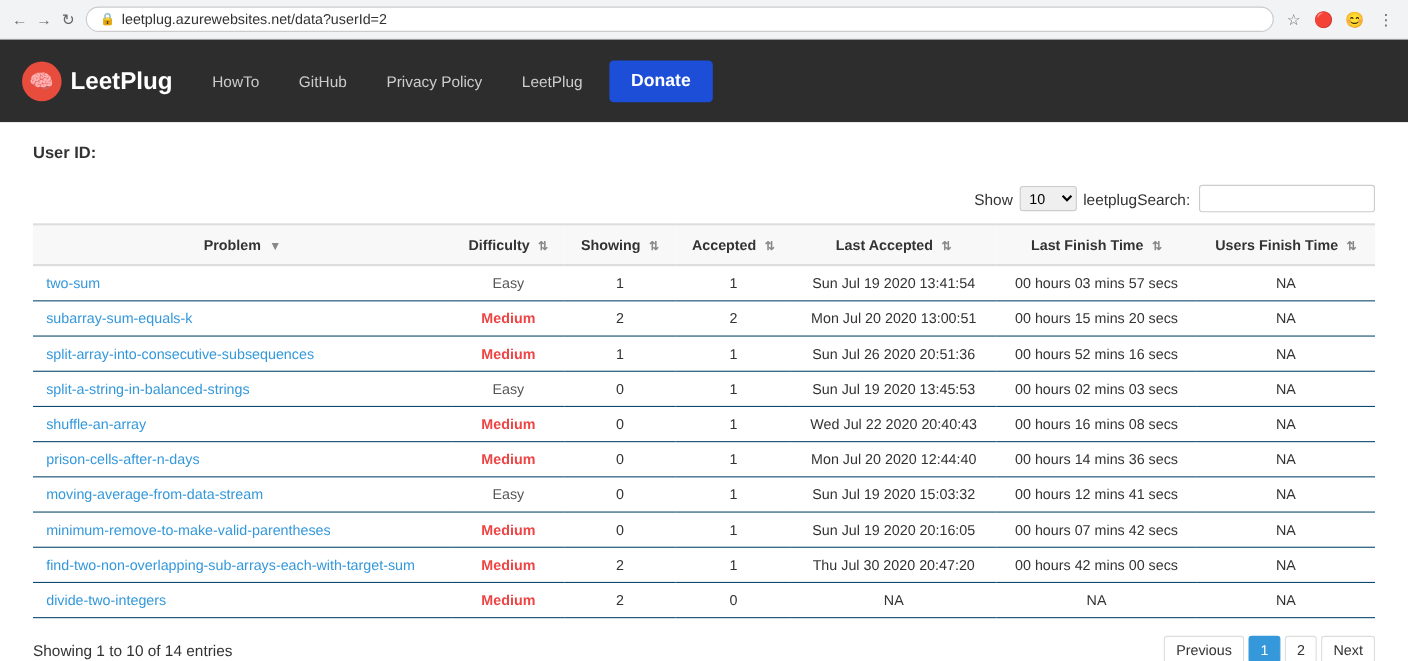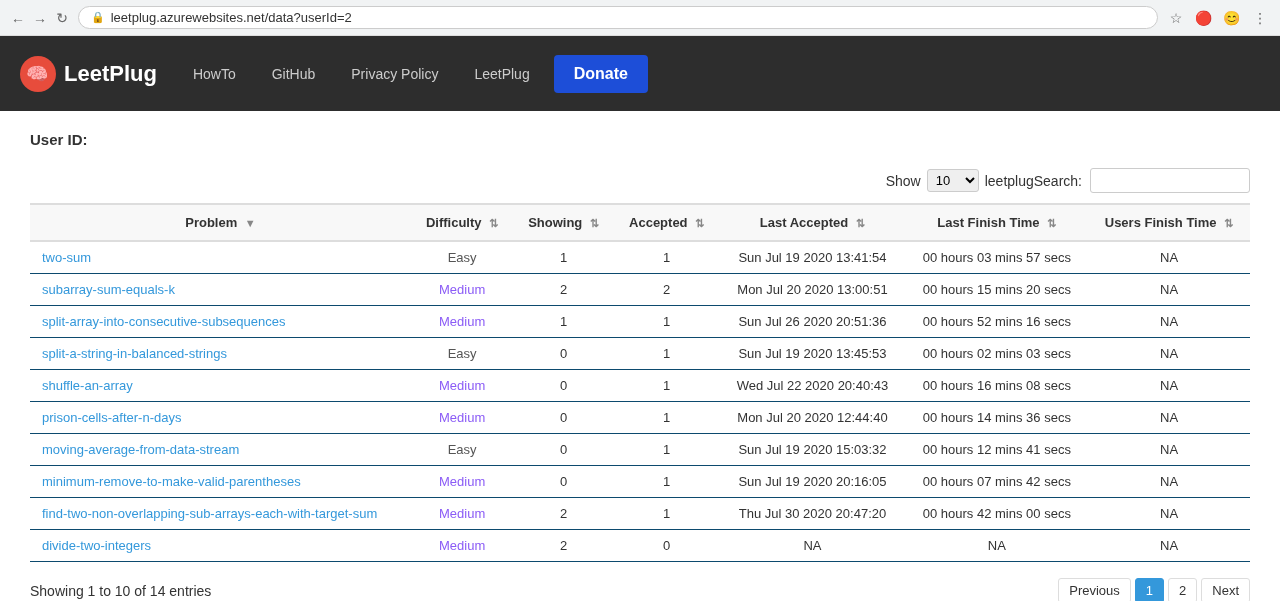--- a/index.html
+++ b/index.html
@@ -137,21 +137,21 @@
       font-weight: bold;
       white-space: nowrap;
       position: relative;
     }
     .data-table thead th.problem-col { text-align: center; }
     .data-table tbody tr { border-bottom: 1px solid #0c4a6e; }
     .data-table tbody td { padding: 8px 12px; text-align: center; vertical-align: middle; }
     .data-table tbody td.problem-cell { text-align: left; }
     .problem-link { color: #3498db; text-decoration: none; font-size: 13px; }
     .difficulty-easy { color: #555; }
-    .difficulty-medium { color: #8b5cf6; }
+    .difficulty-medium { color: #ef4444; font-weight: bold; }
     .sort-icon { color: #888; margin-left: 4px; font-size: 11px; }
 
     
     .pagination-area {
       display: flex;
       justify-content: space-between;
       align-items: center;
       margin-top: 16px;
       font-size: 14px;
     }

